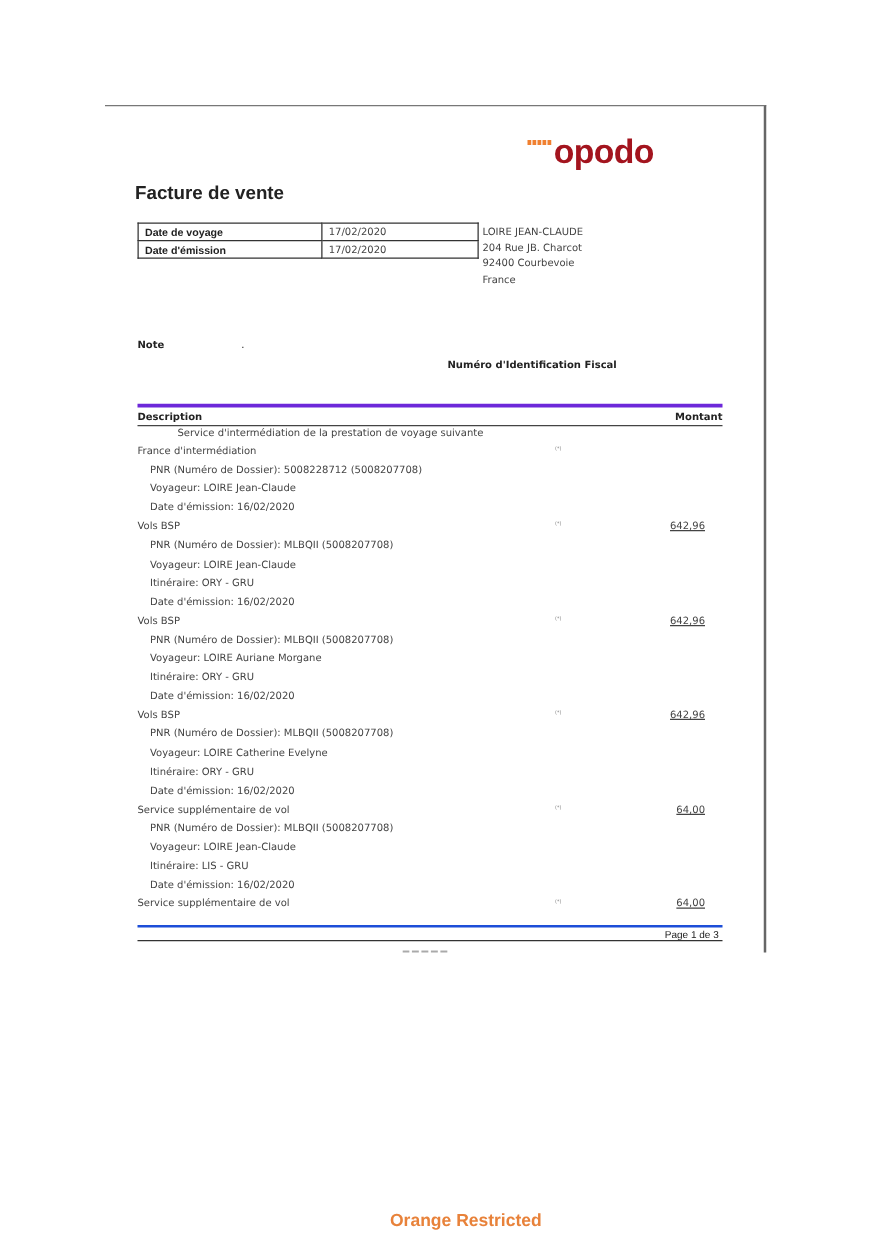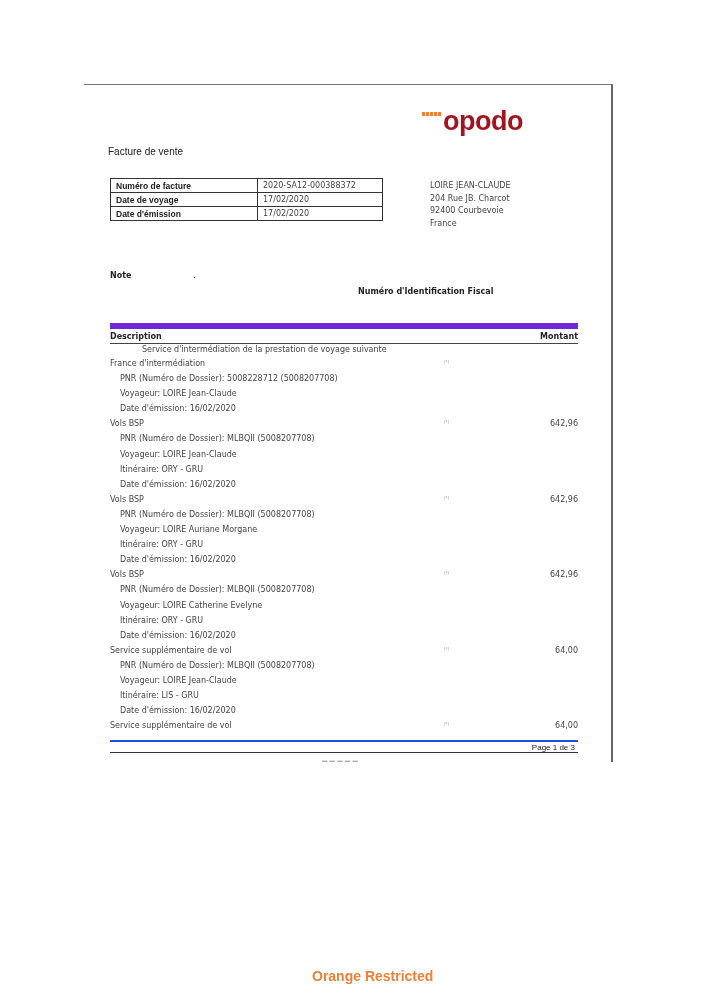--- a/index.html
+++ b/index.html
@@ -1,44 +1,44 @@
 <!DOCTYPE html>
 <html><head>
 <meta charset="utf-8">
 <style>
   html, body { margin: 0; padding: 0; background: #ffffff; }
   body { width: 707px; height: 1000px; position: relative; overflow: hidden;
          font-family: "DejaVu Sans", sans-serif; color: #222; }
   .page-frame { position: absolute; left: 84px; top: 84px; width: 529px; height: 678px;
                 border-top: 1px solid #777; border-right: 2px solid #666; box-sizing: border-box; }
   .title { position: absolute; left: 108px; top: 146px; font-family: "Liberation Sans", sans-serif;
-           font-weight: normal; font-size: 10px; color: #222; }
+           font-weight: bold; font-size: 15px; color: #222; }
   .logo { position: absolute; left: 422px; top: 107px; display: flex; align-items: flex-start; }
   .logo-dots { display: flex; gap: 1px; margin-top: 5px; margin-right: 2px; }
   .logo-dots span { width: 3px; height: 4px; background: #f08030; display: block; }
   .logo-text { font-family: "Liberation Sans", sans-serif; font-weight: bold; font-size: 27px;
                color: #a3141e; line-height: 28px; letter-spacing: -0.5px; }
   table.meta { position: absolute; left: 110px; top: 178px; border-collapse: collapse;
                font-size: 8px; }
   table.meta td { border: 1px solid #333; height: 13px; padding: 0 5px; }
   table.meta td.k { width: 136px; font-weight: bold; font-family: "Liberation Sans", sans-serif; font-size: 8.5px; }
   table.meta td.v { width: 114px; color: #444; }
-  .address { position: absolute; left: 386px; top: 180px; font-size: 8px; line-height: 12.5px; color: #444; margin-left: 44px; }
+  .address { position: absolute; left: 386px; top: 180px; font-size: 8px; line-height: 12.5px; color: #444; }
   .note-row { position: absolute; left: 110px; top: 271px; width: 468px; font-size: 8px; font-weight: bold; }
   .note-label { position: absolute; left: 0; top: 0; }
   .note-dot { position: absolute; left: 83px; top: 0; font-weight: normal; }
   .nif-label { position: absolute; left: 248px; top: 16px; }
   .items { position: absolute; left: 110px; top: 323px; width: 468px; }
-  .hdr { border-top: 6px solid #6d28d9; border-bottom: 1px solid #444; display: flex; justify-content: space-between;
+  .hdr { border-top: 3px solid #6d28d9; border-bottom: 1px solid #444; display: flex; justify-content: space-between;
          font-size: 8px; font-weight: bold; padding-top: 3px; height: 11px; margin-top: 0; }
   .row { position: relative; height: 15.1px; font-size: 8px; color: #444; line-height: 15px; white-space: nowrap; }
   .row.first { height: 12px; line-height: 12px; margin-left: 32px; }
   .row.sub { padding-left: 10px; }
   .row .mark { position: absolute; left: 334px; top: -2px; font-size: 4px; color: #888; }
-  .row .amt { position: absolute; right: 0; top: 0; }
+  .row .amt { position: absolute; right: 14px; top: 0; text-decoration: underline; }
   .footer { position: absolute; left: 110px; top: 740px; width: 468px; height: 10px;
             border-top: 2px solid #1d4ed8; border-bottom: 1px solid #333; }
   .page-num { position: absolute; right: 3px; top: 1px; font-family: "Liberation Sans", sans-serif; font-size: 8px; color: #222; }
   .cut-text { position: absolute; left: 322px; top: 758px; width: 38px; height: 4px; overflow: hidden;
               font-size: 7px; line-height: 3px; color: #aaa; }
   .classification { position: absolute; left: 312px; top: 968px; font-family: "Liberation Sans", sans-serif;
                     font-weight: bold; font-size: 14px; color: #e8823a; }
 </style>
 </head>
 <body>
@@ -53,24 +53,20 @@
       <span></span>
       <span></span>
       <span></span>
       <span></span>
   </div>
   <div class="logo-text">opodo</div>
 </div>
 
 <table class="meta">
   <tbody>
-      <tr>
-    <td class="k">Numéro de facture</td>
-    <td class="v">2020-SA12-000388372</td>
-  </tr>
   <tr>
     <td class="k">Date de voyage</td>
     <td class="v">17/02/2020</td>
   </tr>
   <tr>
     <td class="k">Date d'émission</td>
     <td class="v">17/02/2020</td>
   </tr>
 </tbody>
   </table>

